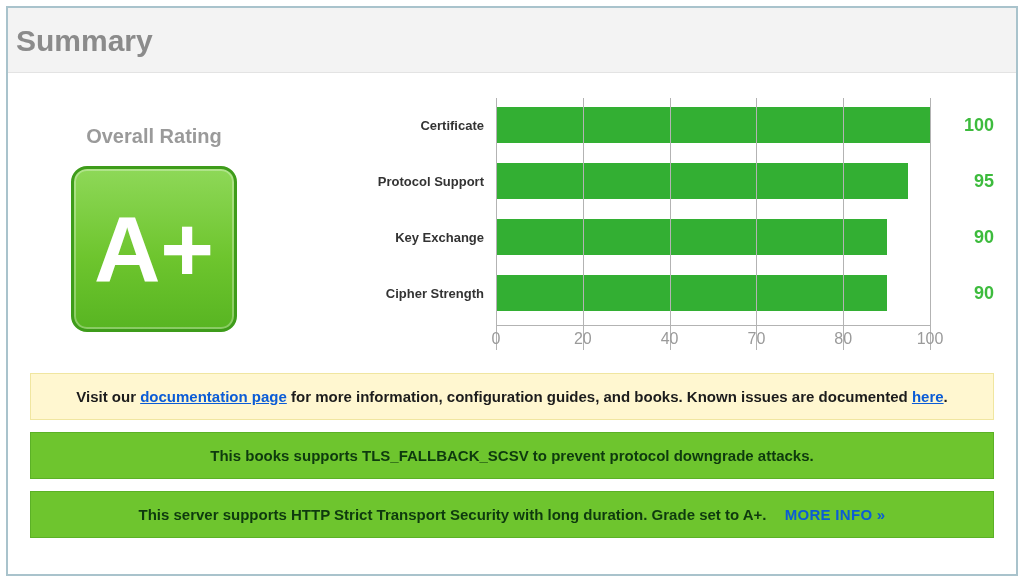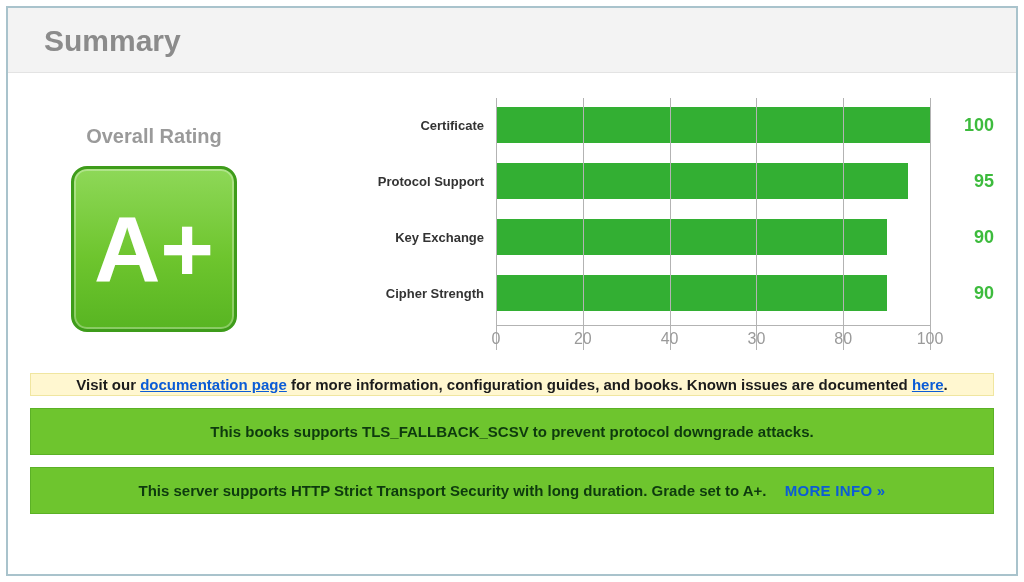--- a/index.html
+++ b/index.html
@@ -34,21 +34,21 @@
     height: 100%;
     box-sizing: border-box;
     border: 2px solid var(--panel-border);
     background: #fff;
     display: flex;
     flex-direction: column;
   }
   .card-header {
     background: #f3f3f3;
     border-bottom: 1px solid #e3e3e3;
-    padding: 16px 22px 14px 36px;
+    padding: 16px 22px 14px 8px;
   }
   .card-header h1 {
     margin: 0;
     font-size: 30px;
     font-weight: bold;
     color: var(--header-gray);
   }
   .card-body {
     flex: 1;
     padding: 18px 22px 14px 22px;
@@ -156,21 +156,21 @@
     top: 4px;
     transform: translateX(-50%);
     font-size: 16px;
     color: #9a9a9a;
   }
   .info-banner {
     text-align: center;
     font-size: 15px;
     font-weight: bold;
     color: #1c1c1c;
-    padding: 2px 10px;
+    padding: 14px 10px;
     border: 1px solid var(--info-border);
     background: var(--info-bg);
   }
   .green-banner {
     text-align: center;
     font-size: 15px;
     font-weight: bold;
     color: #0e3a0e;
     padding: 14px 10px;
     border: 1px solid var(--banner-green-border);
@@ -246,21 +246,21 @@
           <div class="axis">
             <div class="axis-left-spacer"></div>
             <div class="axis-track" id="axis-track">
                 <div class="tick" style="left: 0%;"></div>
                 <div class="tick-label" style="left: 0%;">0</div>
                 <div class="tick" style="left: 20%;"></div>
                 <div class="tick-label" style="left: 20%;">20</div>
                 <div class="tick" style="left: 40%;"></div>
                 <div class="tick-label" style="left: 40%;">40</div>
                 <div class="tick" style="left: 60%;"></div>
-                <div class="tick-label" style="left: 60%;">30</div>
+                <div class="tick-label" style="left: 60%;">70</div>
                 <div class="tick" style="left: 80%;"></div>
                 <div class="tick-label" style="left: 80%;">80</div>
                 <div class="tick" style="left: 100%;"></div>
                 <div class="tick-label" style="left: 100%;">100</div>
               </div>
             <div class="axis-right-spacer"></div>
           </div>
         </div>
 
       </div>

